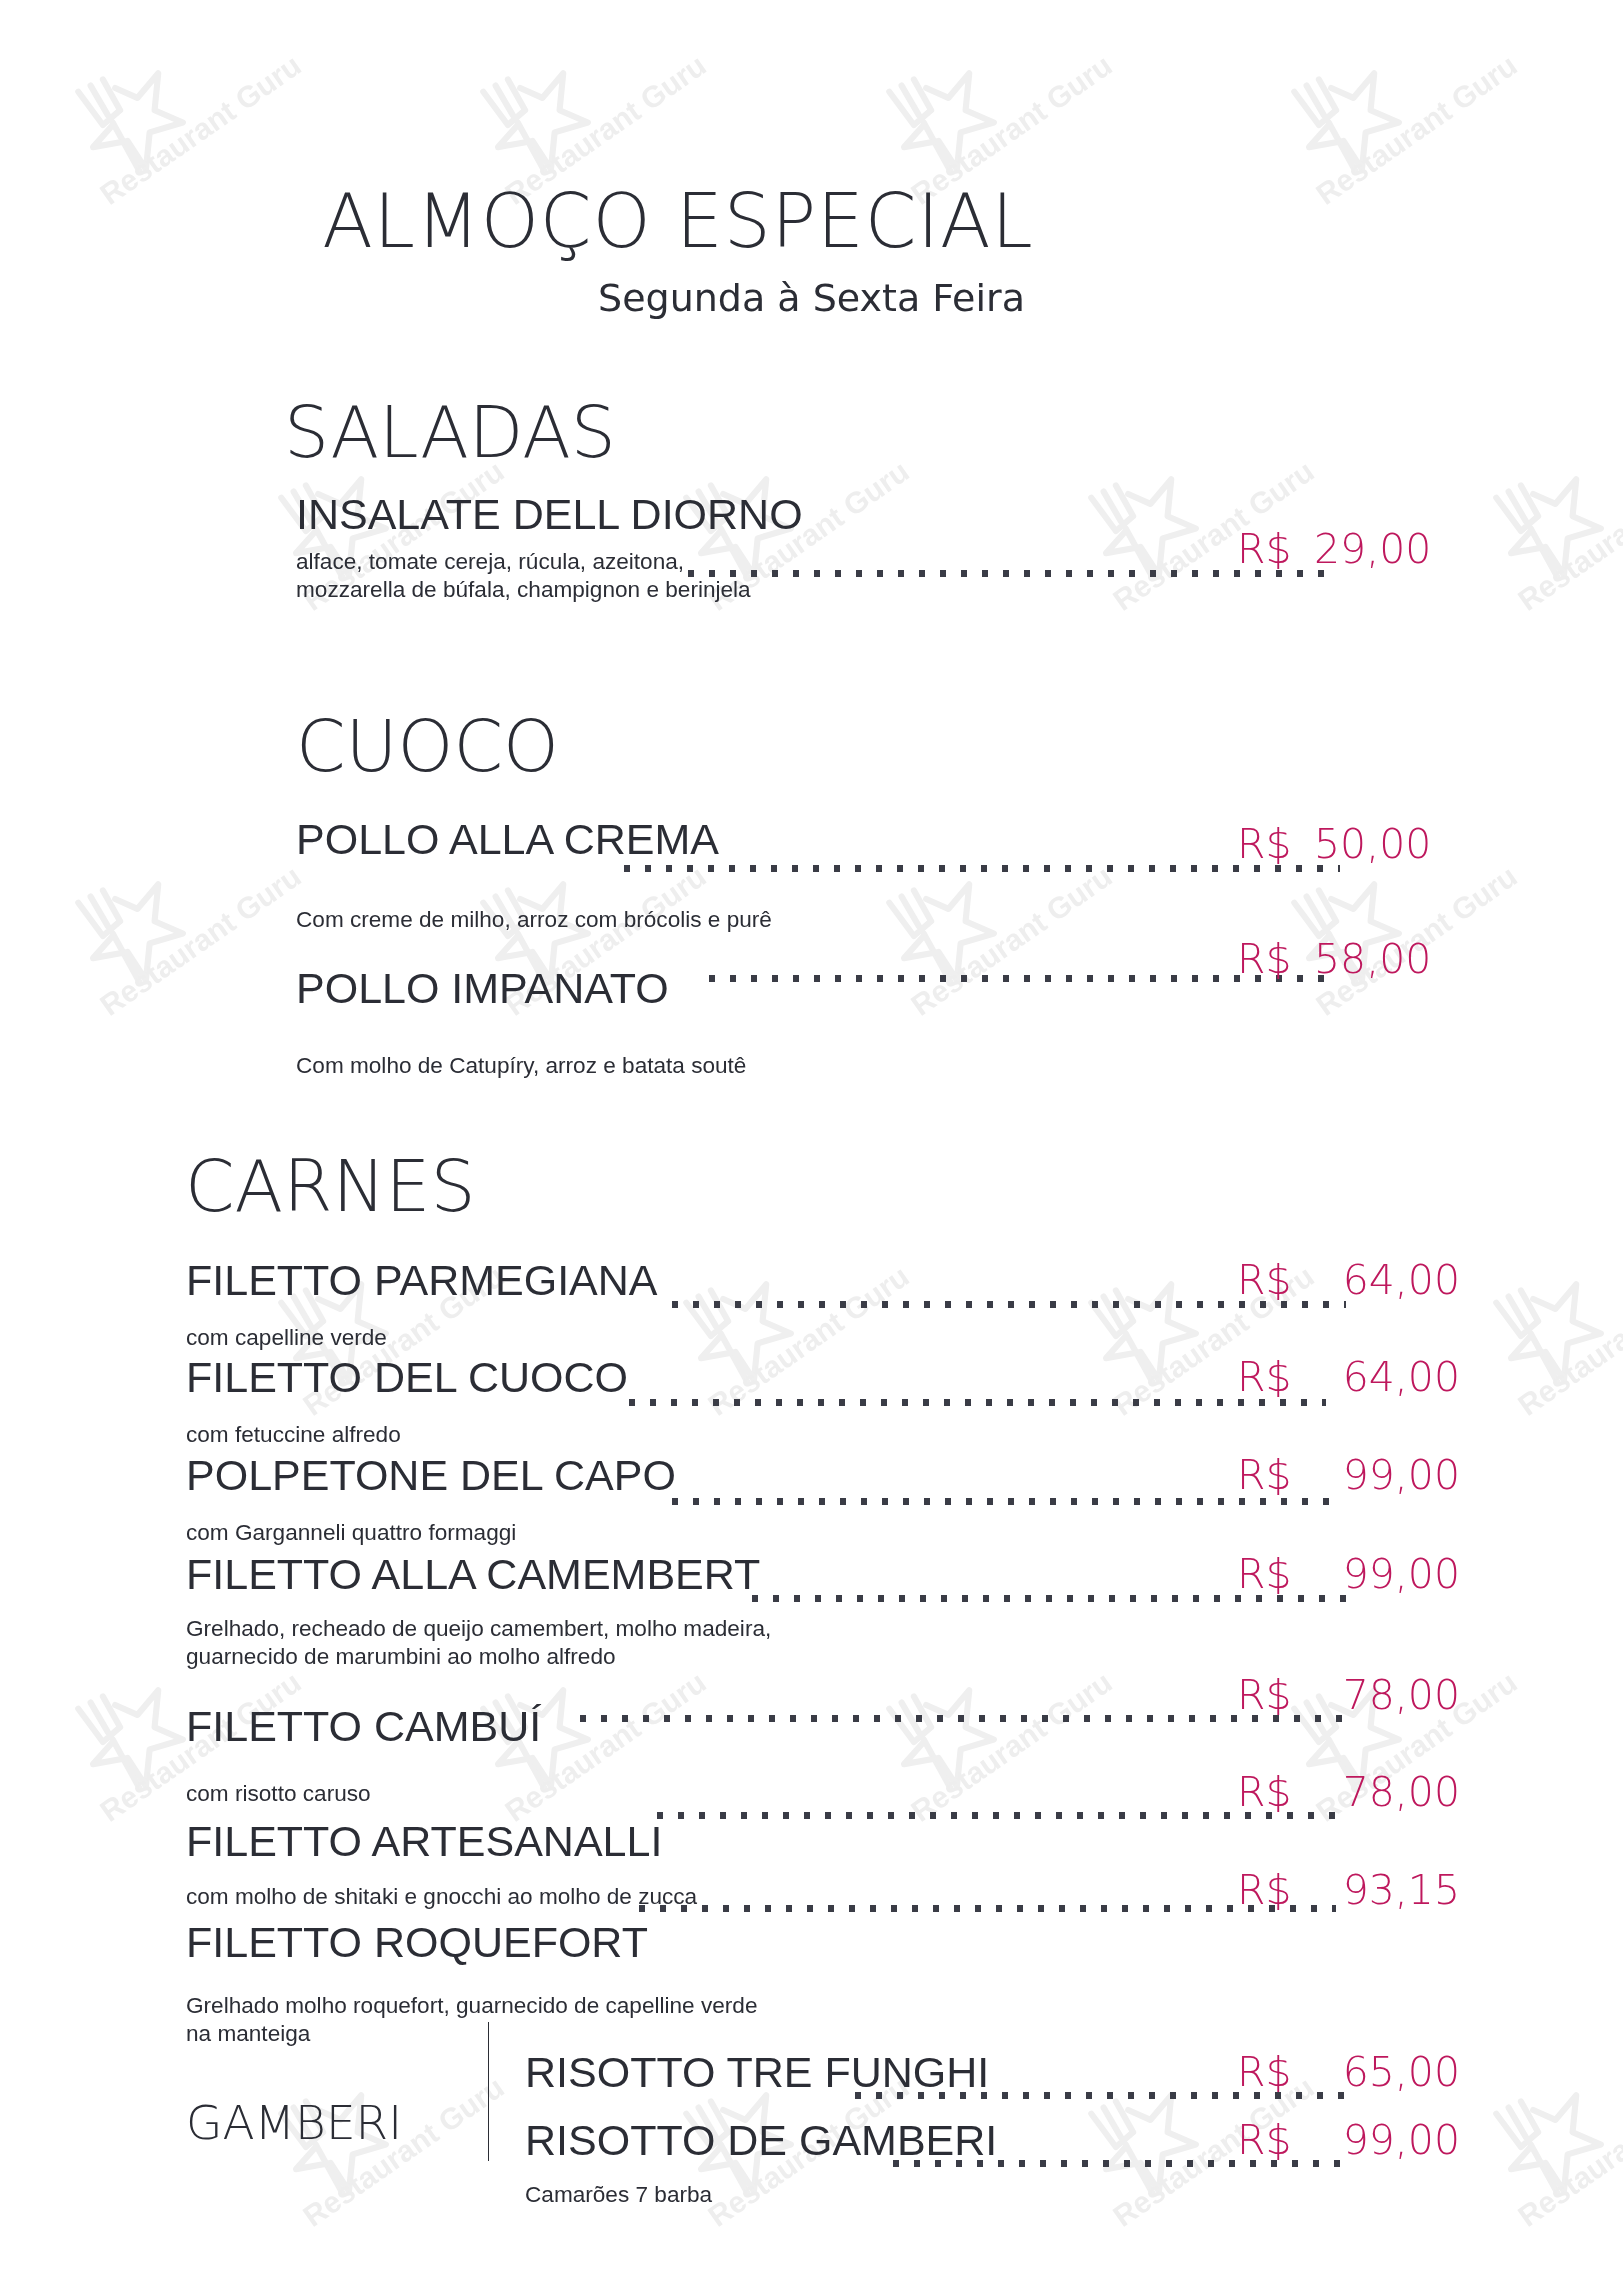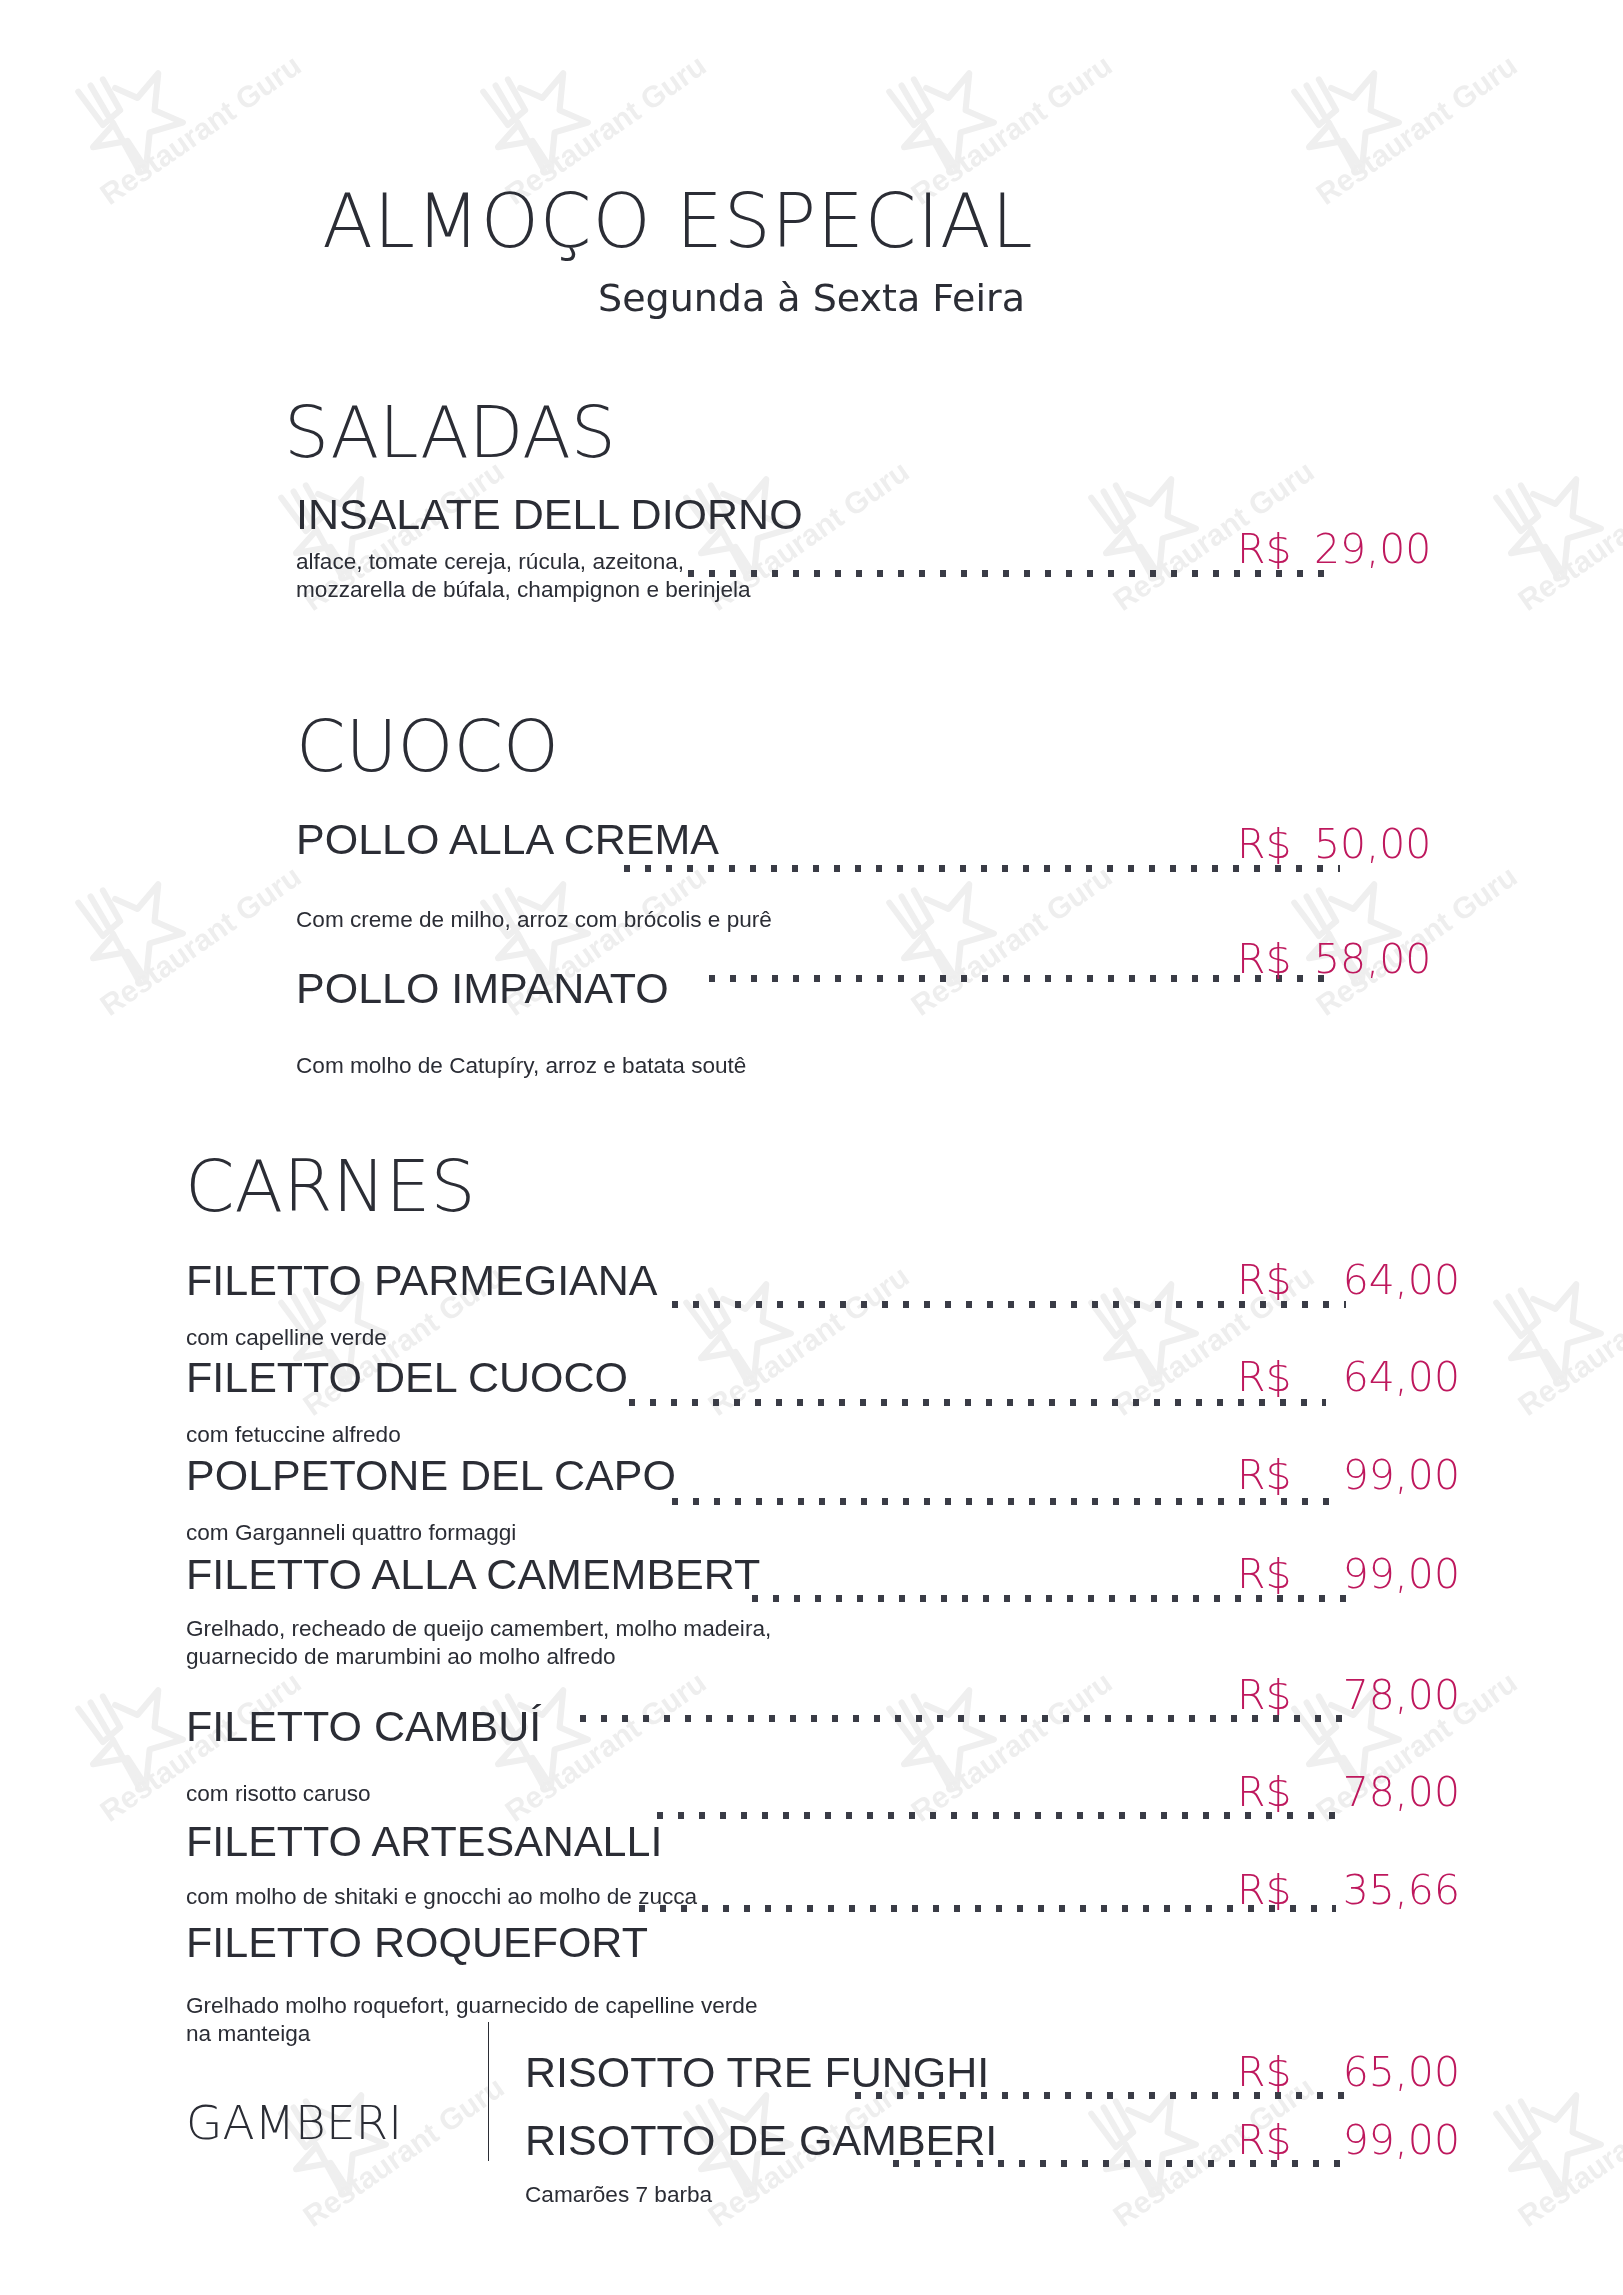--- a/index.html
+++ b/index.html
@@ -347,21 +347,21 @@
     <span class="amt" style="margin-left:38px">78,00</span>
   </div>
   <div class="abs item-desc" style="left:186px;top:1882px">com molho de shitaki e gnocchi ao molho de zucca</div>
 </div>
 
 <div>
   <div class="abs item-name" style="left:186px;top:1918px">FILETTO ROQUEFORT</div>
   <div class="dots" style="left:639px;top:1905px;width:697px"></div>
   <div class="abs price" style="left:1237px;top:1866px">
     <span class="cur">R$</span>
-    <span class="amt" style="margin-left:38px">35,66</span>
+    <span class="amt" style="margin-left:38px">93,15</span>
   </div>
   <div class="abs item-desc" style="left:186px;top:1991px">Grelhado molho roquefort, guarnecido de   capelline verde</div>
   <div class="abs item-desc" style="left:186px;top:2019px">na manteiga</div>
 </div>
 
 <div class="vline" style="left:488px;top:2022px;height:139px"></div>
 <div class="abs section" style="left:186px;top:2095px;font-size:47px">GAMBERI</div>
 
 <div>
   <div class="abs item-name" style="left:525px;top:2048px">RISOTTO TRE FUNGHI</div>

